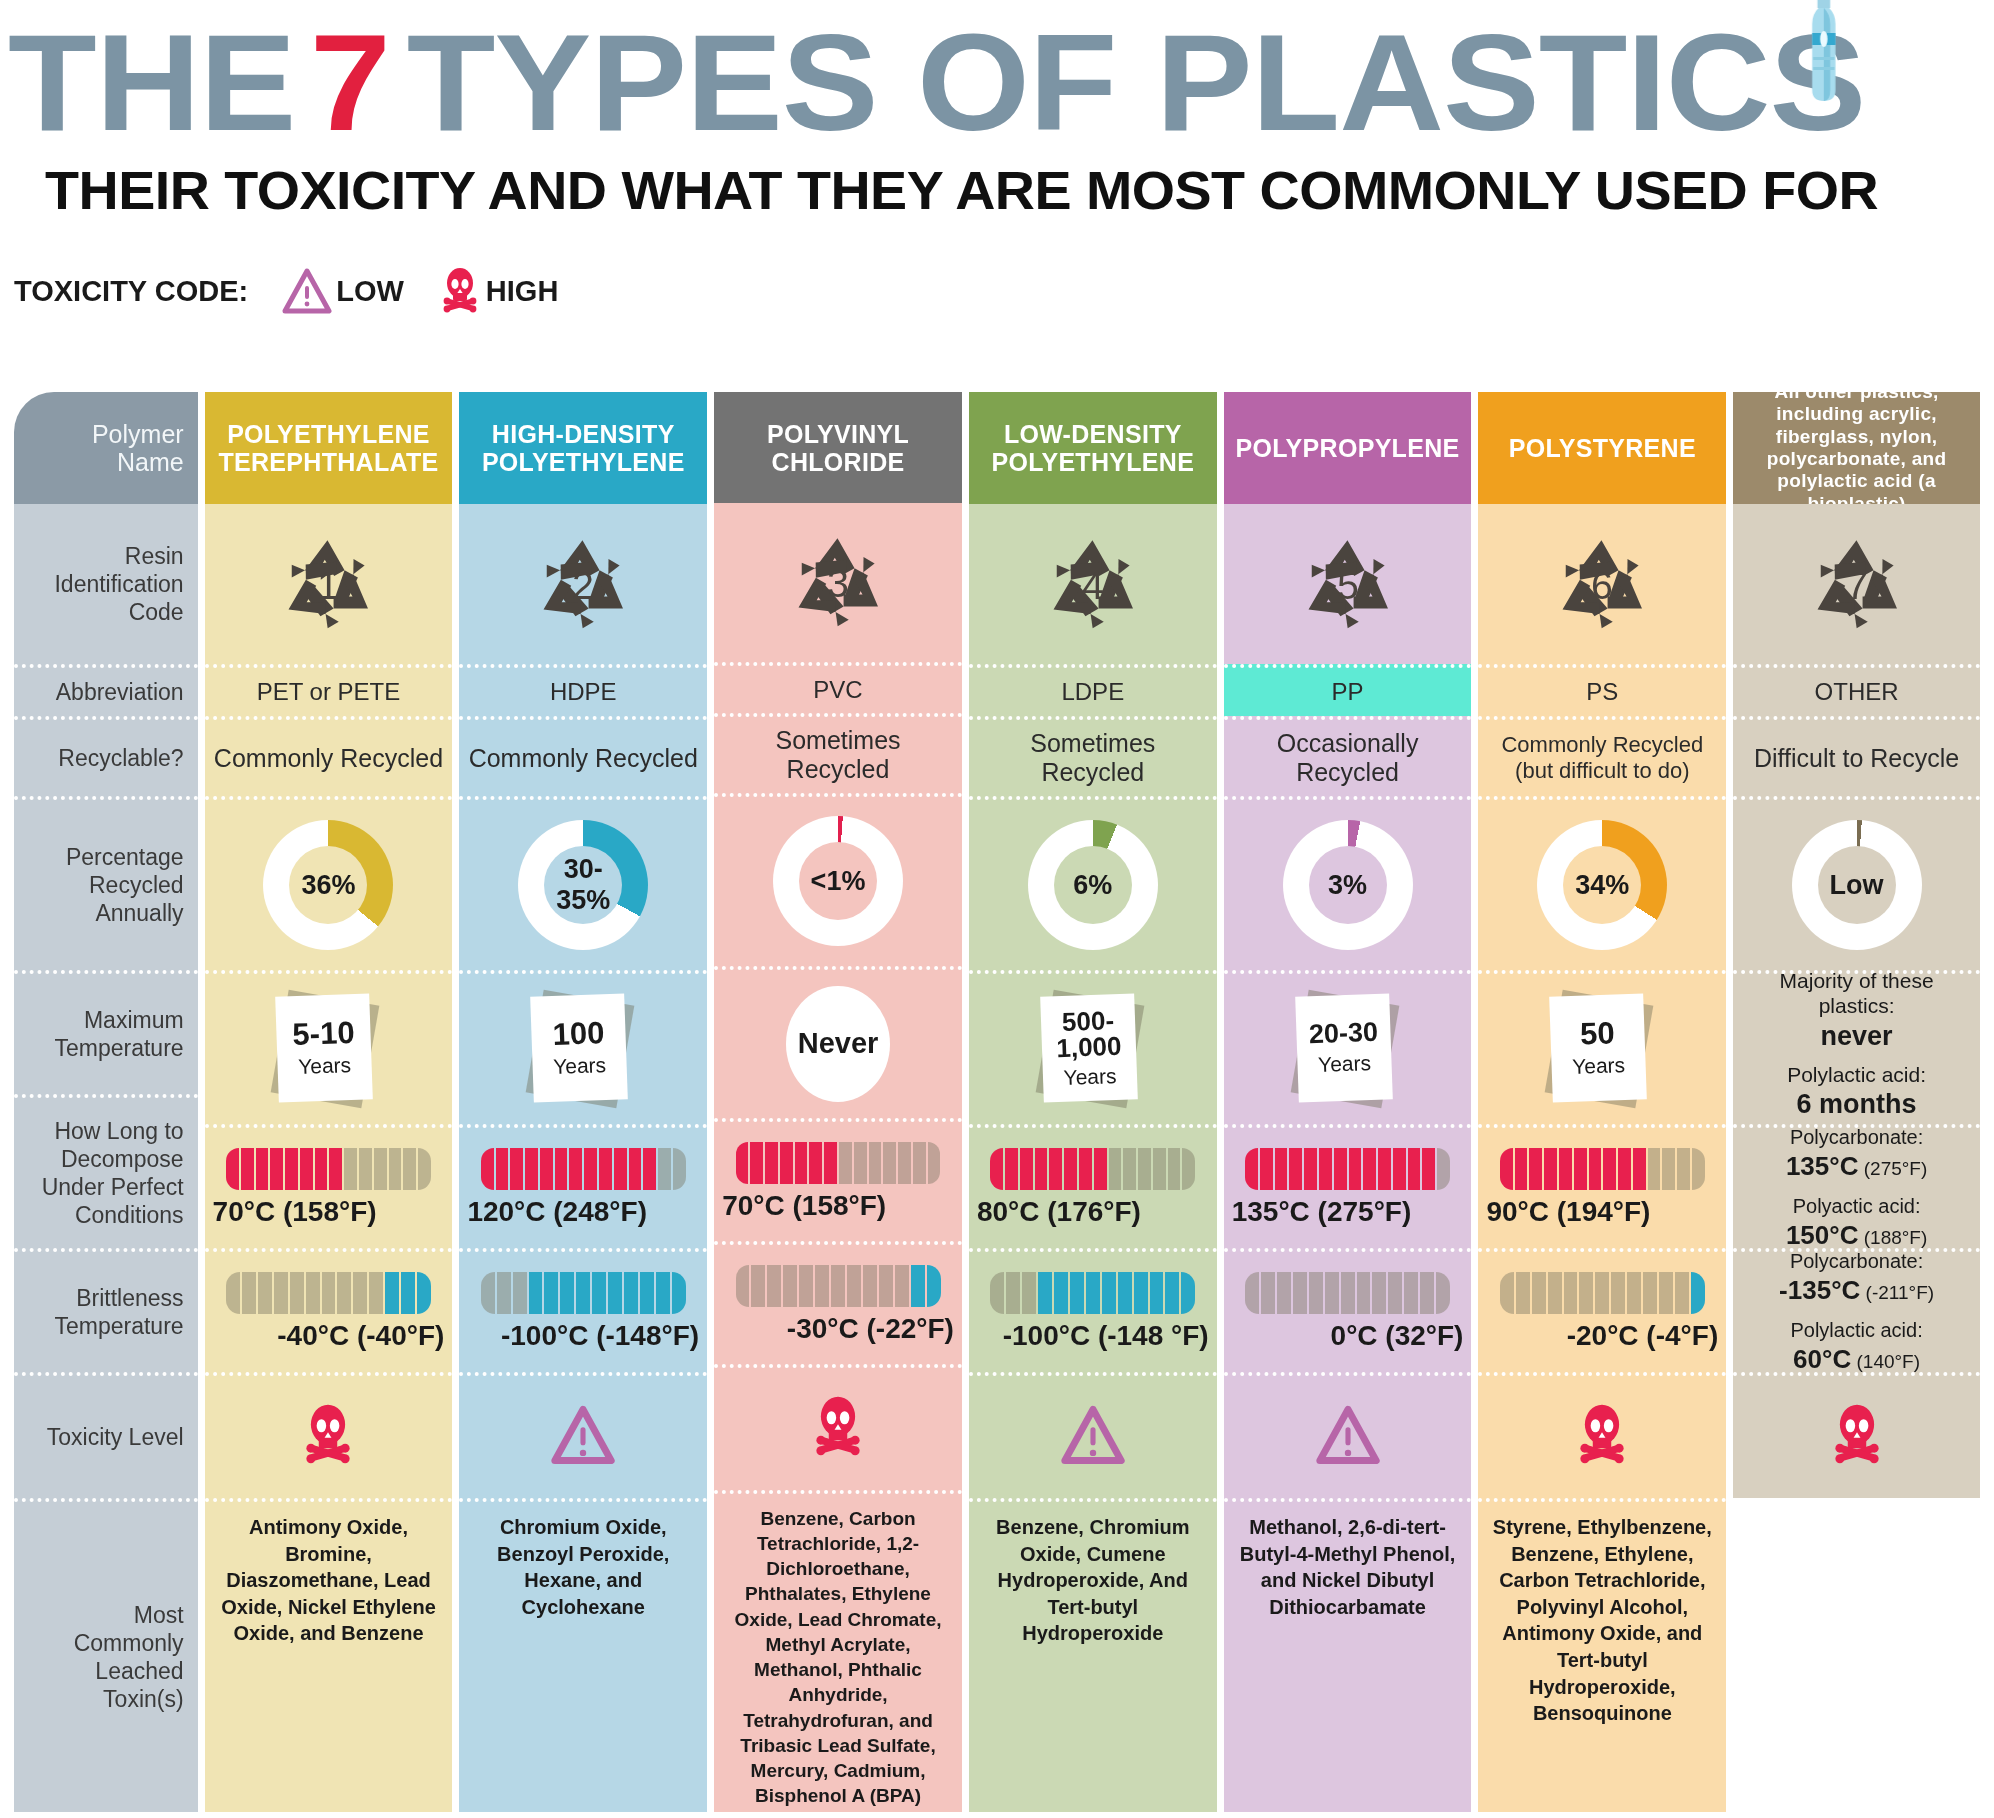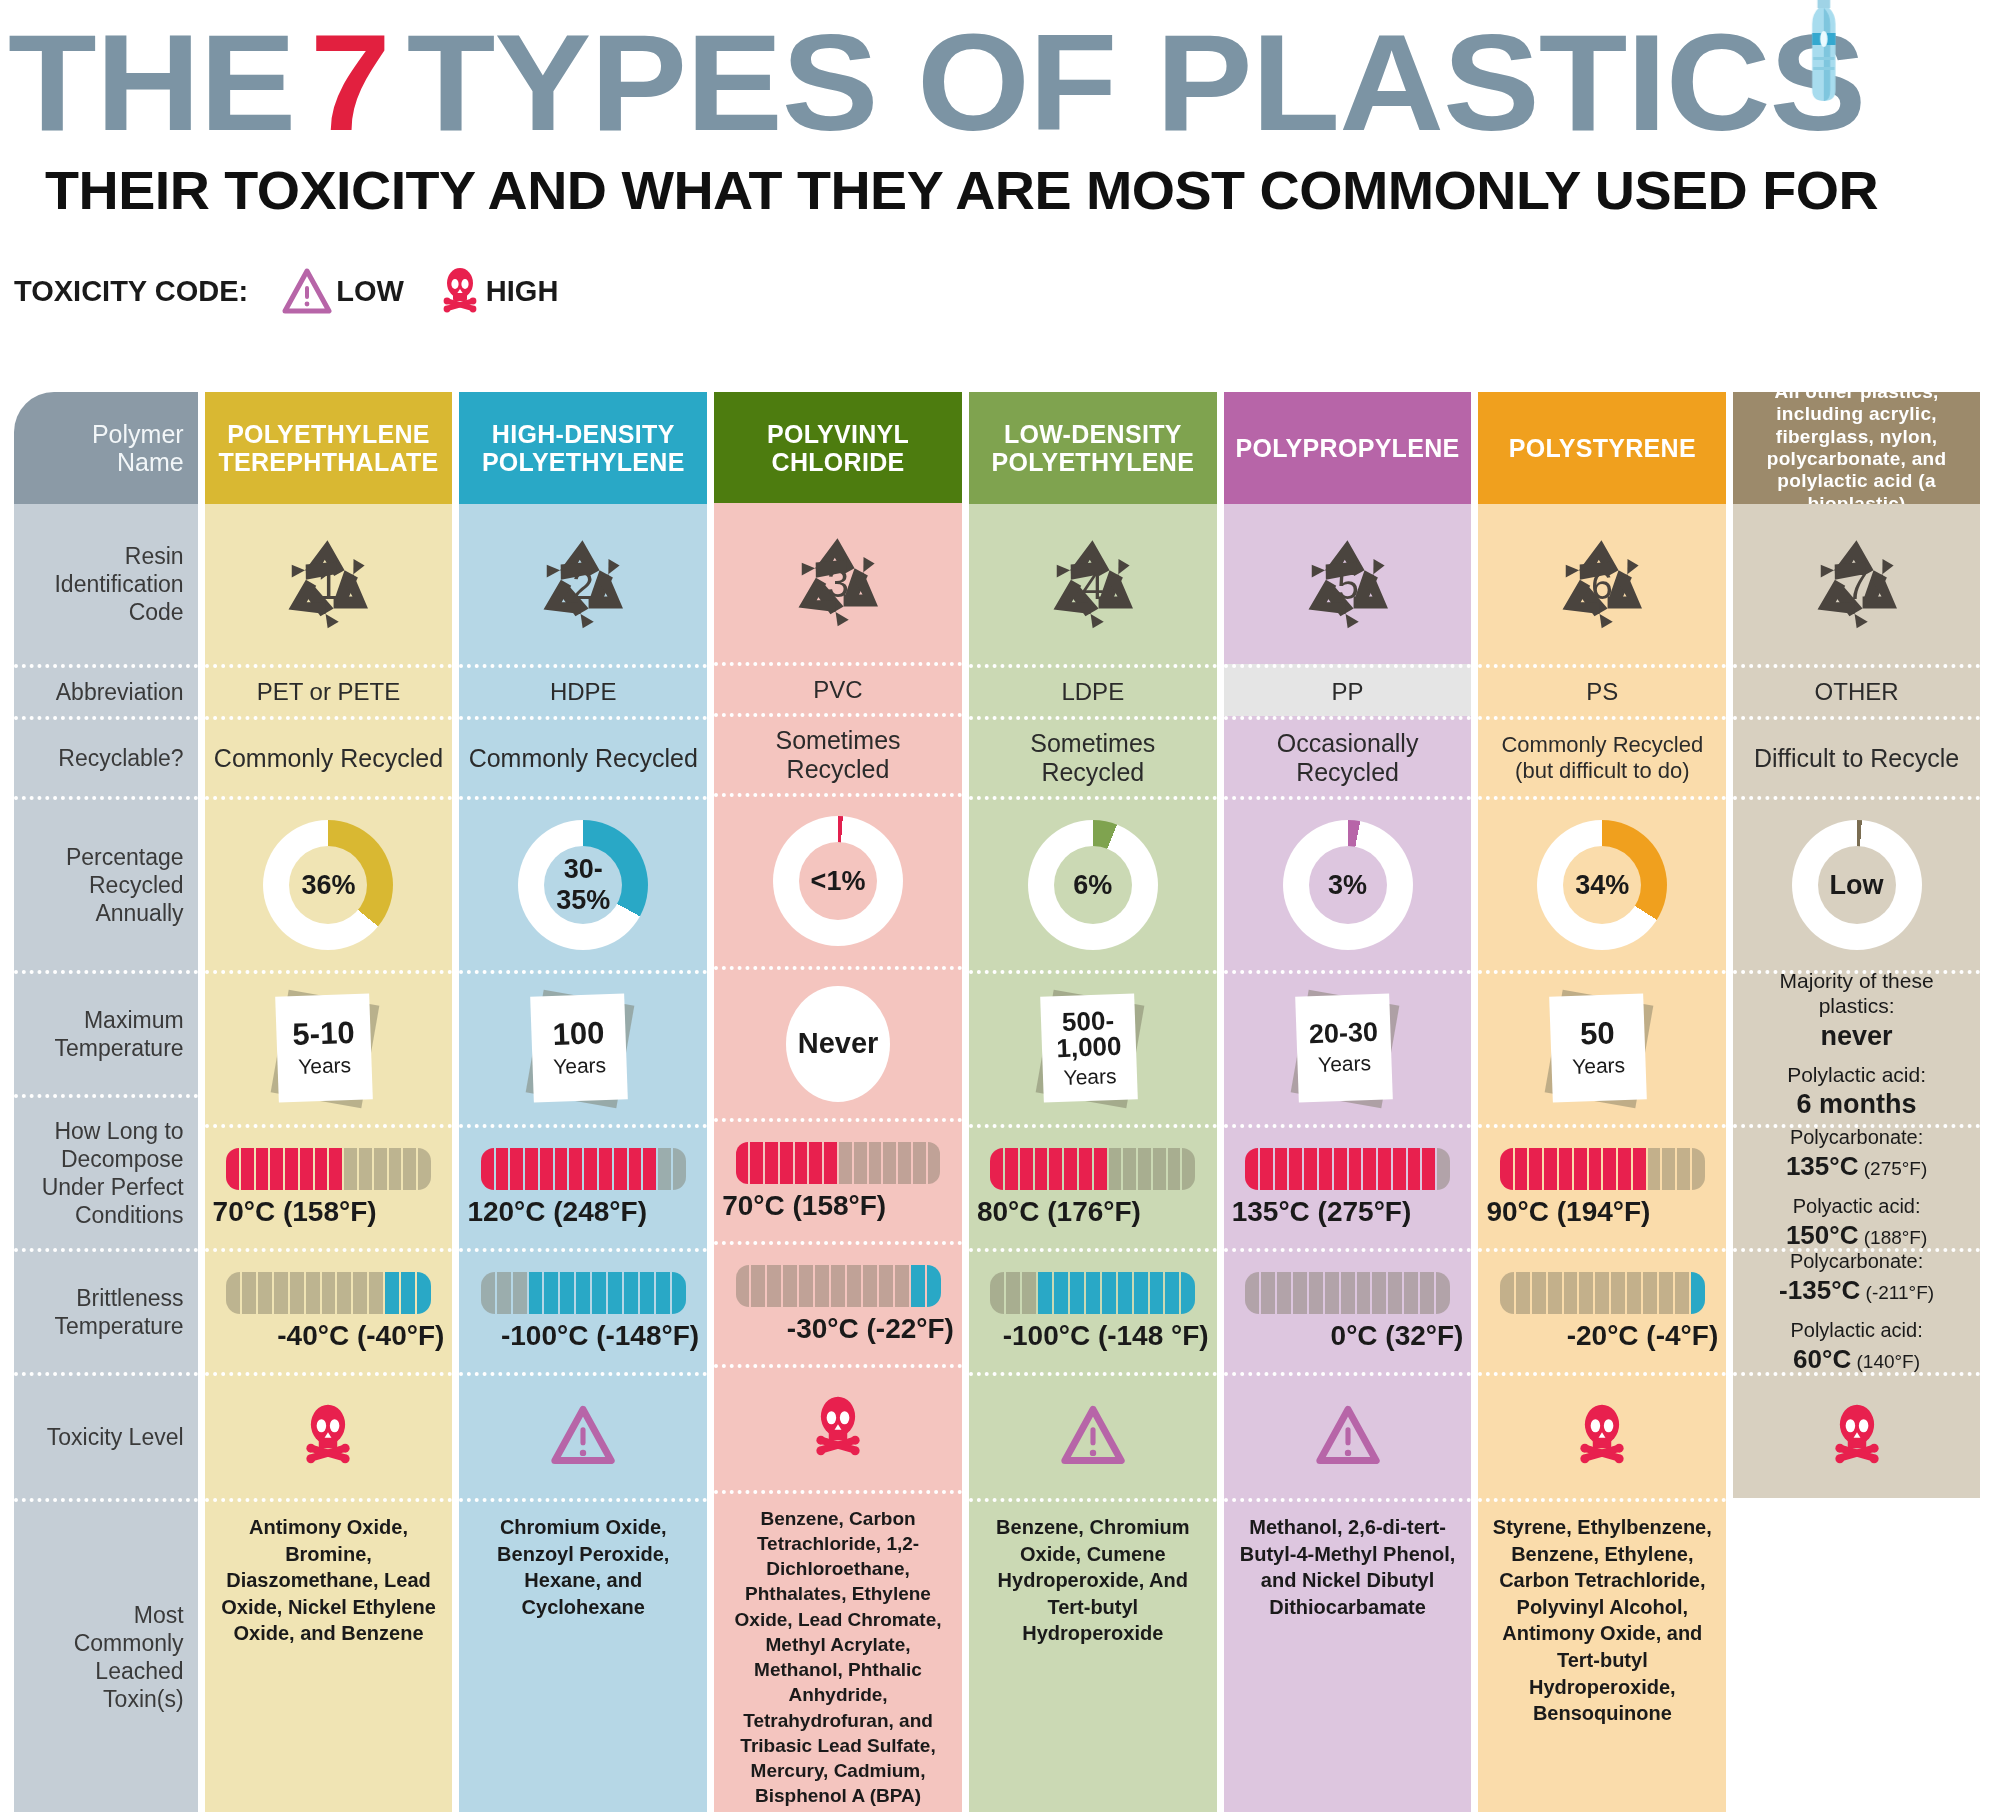--- a/index.html
+++ b/index.html
@@ -427,21 +427,21 @@
               <path d="M25 3 L47 43 L3 43 Z" fill="none" stroke="#b765a8" stroke-width="5.5" stroke-linejoin="round"></path>
               <rect x="23" y="17" width="4" height="14" rx="2" fill="#b765a8"></rect>
               <circle cx="25" cy="37" r="2.5" fill="#b765a8"></circle>
             </svg></span>
         </div>
         <div class="cell h-leach sep" style="background: rgb(182, 215, 230); justify-content: flex-start;">
           <div class="leach-txt">Chromium Oxide, Benzoyl Peroxide, Hexane, and Cyclohexane</div>
         </div>
       </div>
       <div class="col data-col">
-        <div class="hdr" style="background: #4d7c0f;">POLYVINYL CHLORIDE</div>
+        <div class="hdr" style="background: #737373;">POLYVINYL CHLORIDE</div>
         <div class="cell h-resin" style="background: rgb(244, 197, 191);">
           <svg viewBox="0 0 120 110" width="128" height="118">
             <g fill="#4a443e">
               <path d="M59.5 14 L75.5 42 L65.8 47.6 L57 32.2 L48.2 47.6 L38.5 42 Z" fill="#4a443e" transform="rotate(0 60 57)"></path>
               <path d="M38.5 42 L26 49 L26 37 Z" fill="#4a443e" transform="rotate(0 60 57)"></path>
               <path d="M75.5 42 L88 49 L76 75 L66 69.5 Z" fill="#4a443e" transform="rotate(0 60 57)"></path>
               <path d="M59.5 14 L75.5 42 L65.8 47.6 L57 32.2 L48.2 47.6 L38.5 42 Z" fill="#4a443e" transform="rotate(120 60 57)"></path>
               <path d="M38.5 42 L26 49 L26 37 Z" fill="#4a443e" transform="rotate(120 60 57)"></path>
               <path d="M75.5 42 L88 49 L76 75 L66 69.5 Z" fill="#4a443e" transform="rotate(120 60 57)"></path>
               <path d="M59.5 14 L75.5 42 L65.8 47.6 L57 32.2 L48.2 47.6 L38.5 42 Z" fill="#4a443e" transform="rotate(240 60 57)"></path>
@@ -623,21 +623,21 @@
               <path d="M59.5 14 L75.5 42 L65.8 47.6 L57 32.2 L48.2 47.6 L38.5 42 Z" fill="#4a443e" transform="rotate(120 60 57)"></path>
               <path d="M38.5 42 L26 49 L26 37 Z" fill="#4a443e" transform="rotate(120 60 57)"></path>
               <path d="M75.5 42 L88 49 L76 75 L66 69.5 Z" fill="#4a443e" transform="rotate(120 60 57)"></path>
               <path d="M59.5 14 L75.5 42 L65.8 47.6 L57 32.2 L48.2 47.6 L38.5 42 Z" fill="#4a443e" transform="rotate(240 60 57)"></path>
               <path d="M38.5 42 L26 49 L26 37 Z" fill="#4a443e" transform="rotate(240 60 57)"></path>
               <path d="M75.5 42 L88 49 L76 75 L66 69.5 Z" fill="#4a443e" transform="rotate(240 60 57)"></path>
             </g>
             <text x="60" y="69" text-anchor="middle" font-size="37" font-family="&quot;Liberation Sans&quot;, sans-serif" fill="#4a443e">5</text>
           </svg>
         </div>
-        <div class="cell h-abbr sep" style="background: #e5e5e5;">
+        <div class="cell h-abbr sep" style="background: #5eead4;">
           <div class="abbr-txt">PP</div>
         </div>
         <div class="cell h-recy sep" style="background: rgb(221, 198, 223);">
           <div class="recy-txt">Occasionally Recycled</div>
         </div>
         <div class="cell h-pct sep" style="background: rgb(221, 198, 223);">
           <div class="donut" style="border-radius: 50%; background: conic-gradient(rgb(183, 101, 168) 0deg, rgb(183, 101, 168) 10.8deg, rgb(255, 255, 255) 10.8deg, rgb(255, 255, 255) 360deg);">
             <div class="hole" style="background: rgb(221, 198, 223);">3%</div>
           </div>
         </div>

